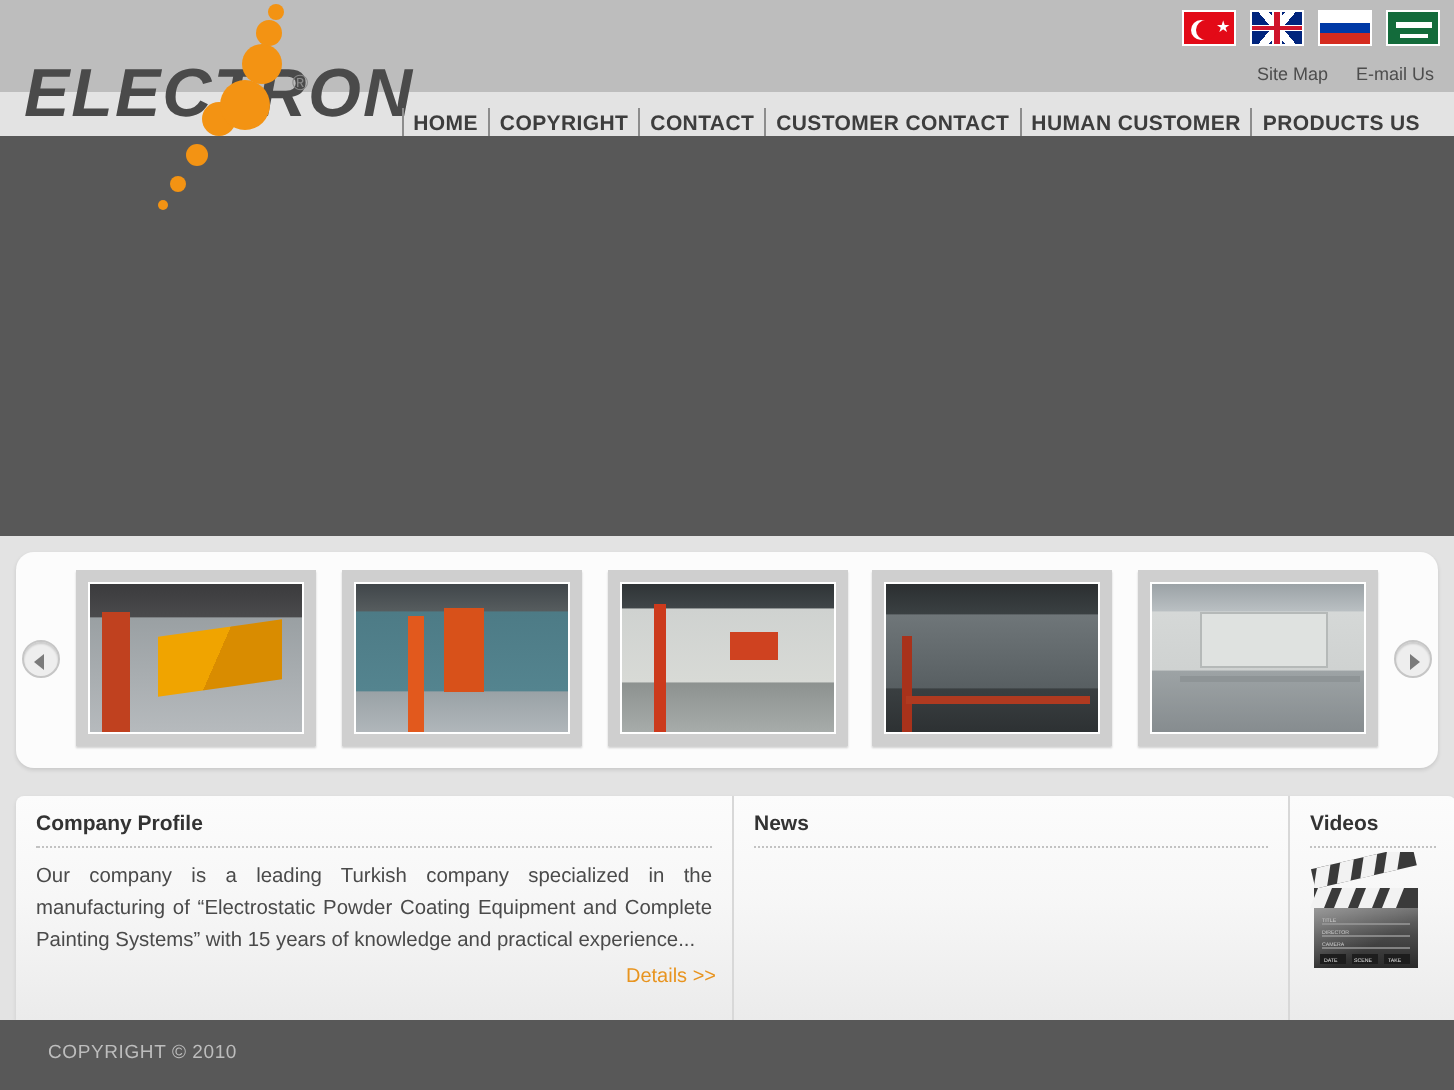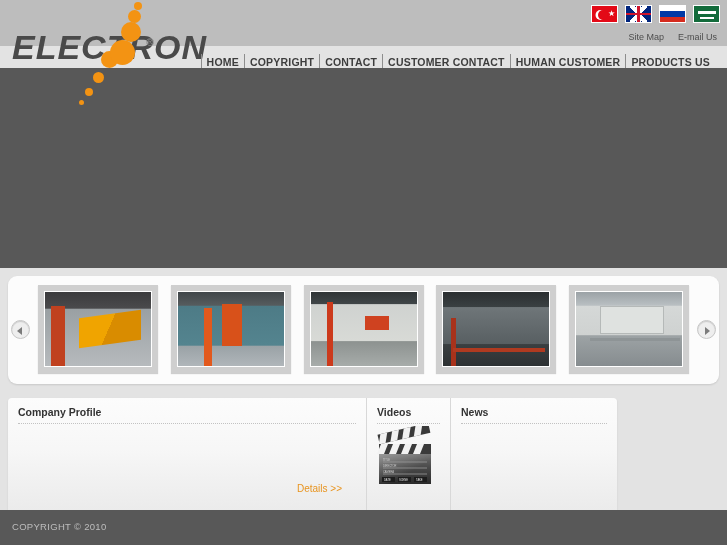--- a/index.html
+++ b/index.html
@@ -274,21 +274,21 @@
     border-bottom: 4px solid transparent;
   }
   #arrow-prev::after { left: 5px; border-right: 5px solid #7b7b7b; }
   #arrow-next::after { left: 7px; border-left: 5px solid #7b7b7b; }
 
   
   #panels {
     position: absolute;
     top: 398px;
     left: 8px;
-    width: 609px;
+    width: 720px;
     height: 112px;
     background: linear-gradient(to bottom, #fcfcfc 0%, #f7f7f7 45%, #ebebeb 100%);
     border-radius: 4px 4px 0 0;
     display: flex;
     box-shadow: 0 1px 2px rgba(0,0,0,0.10);
   }
   .panel { position: relative; padding: 8px 10px 0 10px; }
   #panel-profile { width: 358px; }
   #panel-videos  { width: 84px; border-left: 1px solid #d8d8d8; }
   #panel-news    { flex: 1;    border-left: 1px solid #d8d8d8; }
@@ -304,21 +304,21 @@
     margin-bottom: 7px;
   }
   #profile-text {
     font-size: 10.2px;
     line-height: 16px;
     color: #4a4a4a;
     text-align: justify;
   }
   #details-link {
     position: absolute;
-    right: 24px;
+    right: 8px;
     bottom: 16px;
     font-size: 10px;
     color: #e8941f;
     cursor: pointer;
   }
 
   #clapper {
     position: absolute;
     left: 9px;
     top: 28px;
@@ -330,21 +330,21 @@
   #footer {
     position: absolute;
     left: 0;
     bottom: 0;
     width: 727px;
     height: 35px;
     background: #585858;
   }
   #copyright {
     position: absolute;
-    left: 12px;
+    left: 24px;
     top: 11px;
     font-size: 9.5px;
     color: #bdbdbd;
     letter-spacing: 0.3px;
   }
 </style>
 </head>
 <body>
 
 <div id="header"></div>
@@ -415,21 +415,28 @@
     </div>
   </div>
   <div id="arrow-next" class="arrow-btn"></div>
 </div>
 
 <div id="panels">
 
   <div class="panel" id="panel-profile">
     <div class="panel-title">Company Profile</div>
     <div class="panel-rule"></div>
+    <div id="profile-text">Our company is a leading Turkish company specialized in the manufacturing of “Electrostatic Powder Coating Equipment and Complete Painting Systems” with 15 years of knowledge and practical experience...</div>
     <div id="details-link">Details &gt;&gt;</div>
+  </div>
+
+  <div class="panel" id="panel-news">
+    <div class="panel-title">News</div>
+    <div class="panel-rule"></div>
+    <div></div>
   </div>
 
   <div class="panel" id="panel-videos">
     <div class="panel-title">Videos</div>
     <div class="panel-rule"></div>
     <svg id="clapper" viewBox="0 0 62 62">
       <defs>
         <linearGradient id="cbody" x1="0" y1="0" x2="0" y2="1">
           <stop offset="0%" stop-color="#6e6e6e"></stop>
           <stop offset="45%" stop-color="#4a4a4a"></stop>
@@ -483,23 +490,17 @@
           <text x="37" y="50">TAKE</text>
         </g>
 
         <g opacity="0.22" transform="translate(0,106) scale(1,-1)">
           <rect x="0" y="23" width="52" height="14" fill="url(#cbody)"></rect>
         </g>
       </g>
     </svg>
   </div>
 
-  <div class="panel" id="panel-news">
-    <div class="panel-title">News</div>
-    <div class="panel-rule"></div>
-    <div></div>
-  </div>
-
 </div>
 
 <div id="footer">
   <div id="copyright">COPYRIGHT © 2010</div>
 </div>
 
 </body></html>

